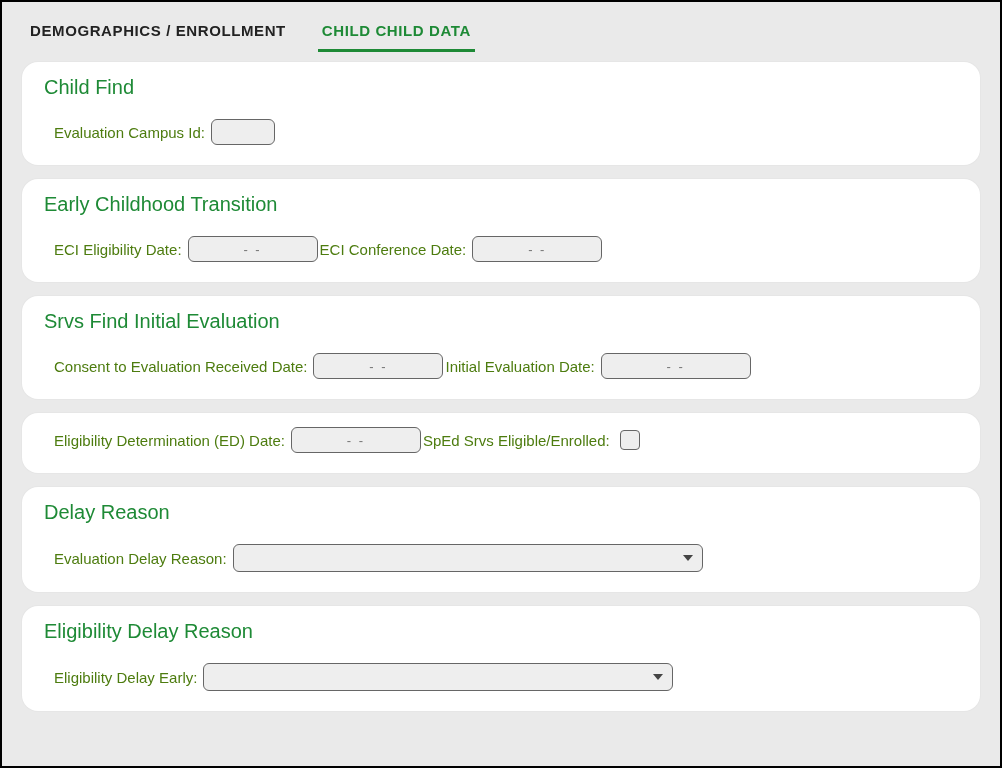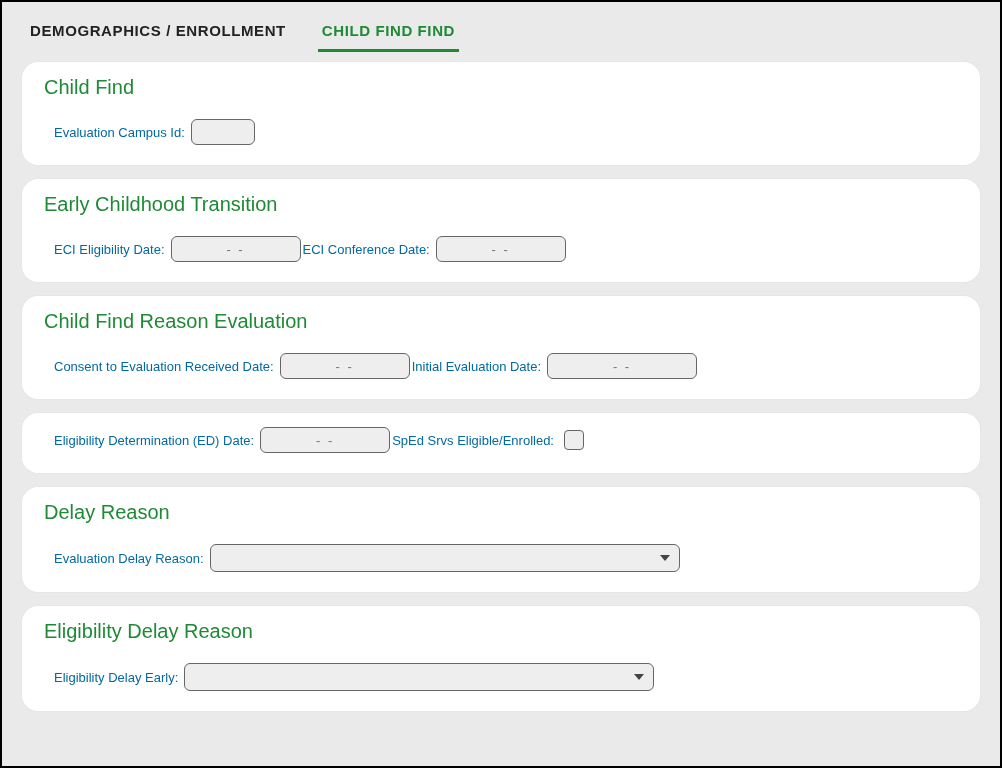--- a/index.html
+++ b/index.html
@@ -49,22 +49,22 @@
     font-weight: 500;
     margin-bottom: 20px;
   }
   .row {
     display: flex;
     align-items: center;
     flex-wrap: wrap;
     padding-left: 10px;
   }
   .lbl {
-    font-size: 13px;
-    color: #0369a1;
+    font-size: 15px;
+    color: #4d7c0f;
     margin-right: 6px;
     white-space: nowrap;
   }
   .inp {
     background: #eeeeee;
     border: 1px solid #666;
     border-radius: 6px;
     height: 26px;
     padding: 0 6px;
     color: #888;
@@ -113,21 +113,21 @@
     transform: translateY(-50%);
     pointer-events: none;
   }
 </style>
 </head>
 <body>
 
 <div class="frame">
   <div class="tabs">
     <div class="tab">DEMOGRAPHICS / ENROLLMENT</div>
-    <div class="tab active">CHILD FIND FIND</div>
+    <div class="tab active">CHILD CHILD DATA</div>
   </div>
 
   <div class="cards">
 
     <div class="card">
       <div class="card-title">Child Find</div>
       <div class="row">
         <span class="lbl">Evaluation Campus Id:</span>
         <input class="inp small" value="" style="">
       </div>
@@ -138,21 +138,21 @@
       <div class="row">
         <span class="lbl">ECI Eligibility Date:</span>
         <input class="inp date" placeholder="- -" style="">
         <span class="gap"></span>
         <span class="lbl">ECI Conference Date:</span>
         <input class="inp date" placeholder="- -" style="">
       </div>
     </div>
 
     <div class="card">
-      <div class="card-title">Child Find Reason Evaluation</div>
+      <div class="card-title">Srvs Find Initial Evaluation</div>
       <div class="row">
         <span class="lbl">Consent to Evaluation Received Date:</span>
         <input class="inp date" placeholder="- -" style="">
         <span class="gap"></span>
         <span class="lbl">Initial Evaluation Date:</span>
         <input class="inp date2" placeholder="- -" style="">
       </div>
     </div>
 
     <div class="card">

